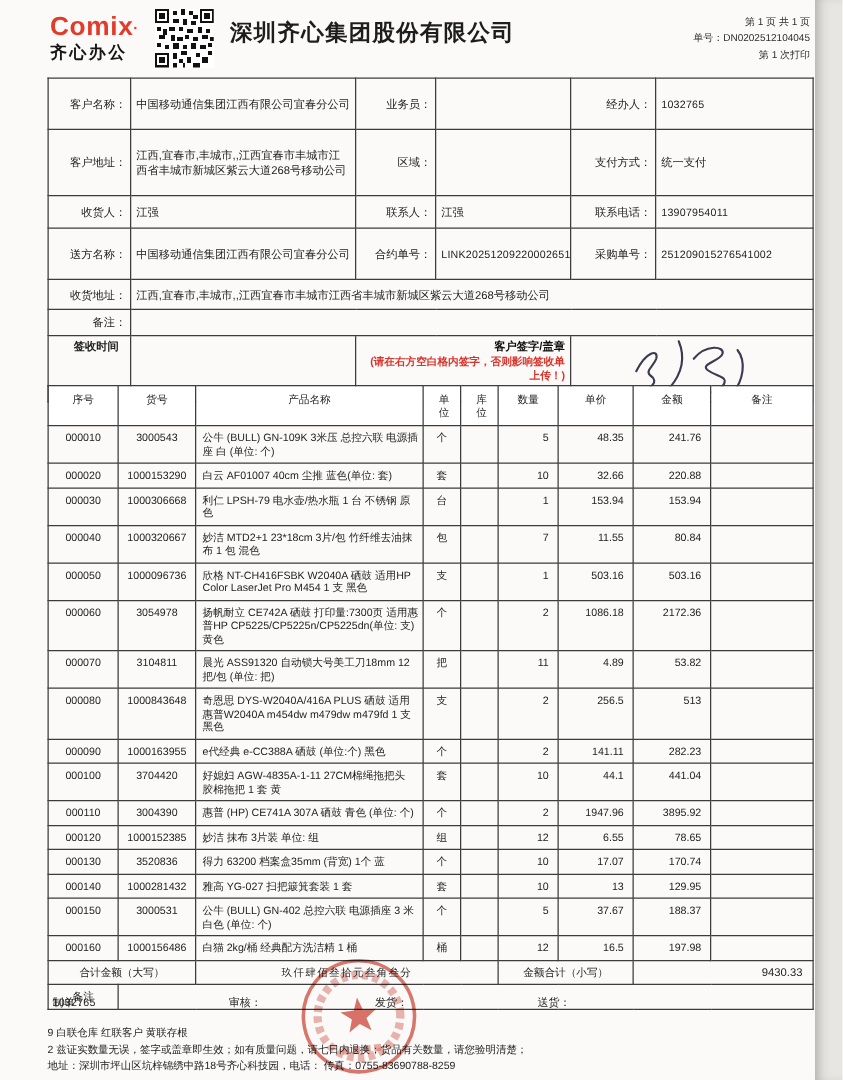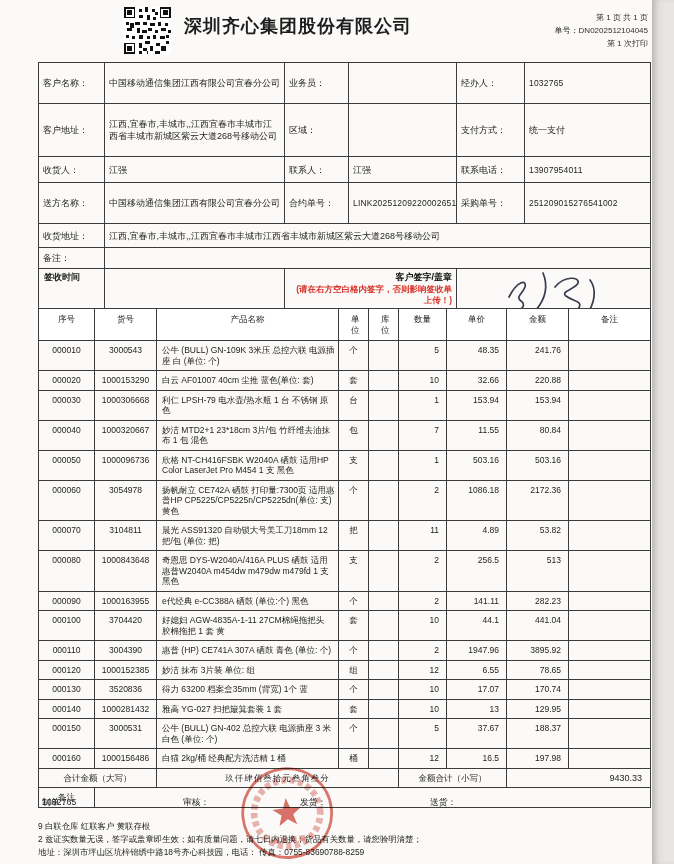--- a/index.html
+++ b/index.html
@@ -18,21 +18,21 @@
   .logo-sub{font-weight:800;font-size:13.5px;letter-spacing:2px;color:#151515;margin-top:1px;}
   .qr{position:absolute;left:86px;top:1px;width:47px;height:47px;}
   .titles{position:absolute;left:120px;top:8px;width:280px;text-align:center;}
   .titles .t1{font-size:18px;font-weight:700;letter-spacing:1px;}
   .titles .t2{font-size:12.5px;font-weight:700;letter-spacing:3px;margin-top:4px;}
   .meta{position:absolute;right:2px;top:5px;text-align:right;font-size:8px;color:#2e2e2e;line-height:13px;}
   
   table{border-collapse:collapse;table-layout:fixed;}
   .info{position:absolute;left:38px;top:62px;width:612px;font-size:9px;}
   .info td{border:1px solid #3c3c3c;vertical-align:middle;padding:2px 4px;line-height:12px;}
-  .info .lbl{padding-right:3px;white-space:nowrap;}
+  .info .lbl{text-align:right;padding-right:3px;white-space:nowrap;}
   .info .val{text-align:left;}
   .info tr.r1 td{height:36px}
   .info tr.r2 td{height:48px}
   .info tr.r3 td{height:21px}
   .info tr.r4 td{height:36px}
   .info tr.r5 td{height:19px}
   .info tr.r6 td{height:16px}
   .info tr.r7 td{height:48px;vertical-align:top;}
   .num{font-size:8.5px;letter-spacing:.2px;}
   .bold{font-weight:700;}
@@ -59,20 +59,24 @@
   .notes{margin-top:8px;font-size:8.4px;line-height:13px;color:#242424;}
   .stamp{position:absolute;left:230px;top:760px;mix-blend-mode:multiply;opacity:.88;
     transform:rotate(-6deg);}
 </style>
 </head>
 <body>
 
 <div class="edge-right"></div>
 
 <div class="hdr">
+  <div class="logo">
+    <div class="logo-word"><span>Comix</span><span class="dot">·</span></div>
+    <div class="logo-sub">齐心办公</div>
+  </div>
   <svg class="qr" viewBox="0 0 29 29" shape-rendering="crispEdges">
     <rect width="29" height="29" fill="#fff"></rect>
     <g fill="#111">
       <rect x="0" y="0" width="7" height="7"></rect>
         <rect x="22" y="0" width="7" height="7"></rect>
         <rect x="0" y="22" width="7" height="7"></rect>
       <rect x="1" y="1" width="5" height="5" fill="#fff"></rect>
         <rect x="23" y="1" width="5" height="5" fill="#fff"></rect>
         <rect x="1" y="23" width="5" height="5" fill="#fff"></rect>
       <rect x="2" y="2" width="3" height="3"></rect>
@@ -172,21 +176,21 @@
   </tr>
   <tr class="r5">
     <td class="lbl">收货地址：</td>
     <td class="val" colspan="5">江西,宜春市,丰城市,,江西宜春市丰城市江西省丰城市新城区紫云大道268号移动公司</td>
   </tr>
   <tr class="r6">
     <td class="lbl">备注：</td>
     <td class="val" colspan="5"></td>
   </tr>
   <tr class="r7">
-    <td class="lbl bold" style="text-align:left;padding-left:5px;">签收时间</td>
+    <td class="lbl bold" style="text-align:left;padding-left:20px;">签收时间</td>
     <td></td>
     <td colspan="2" class="signbox">
       <div class="cap">客户签字/盖章</div>
       <div class="rednote">(请在右方空白格内签字，否则影响签收单上传！)</div>
     </td>
     <td colspan="2" class="sigcell">
       <svg width="150" height="54" viewBox="0 0 150 54">
         <g fill="none" stroke="#26263c" stroke-width="1.7" stroke-linecap="round" opacity="0.9">
           <path d="M22 32 C30 16 40 14 38 22 C36 28 28 32 34 36 C40 40 34 46 26 48"></path>
           <path d="M56 8 C61 20 59 33 49 45"></path>

